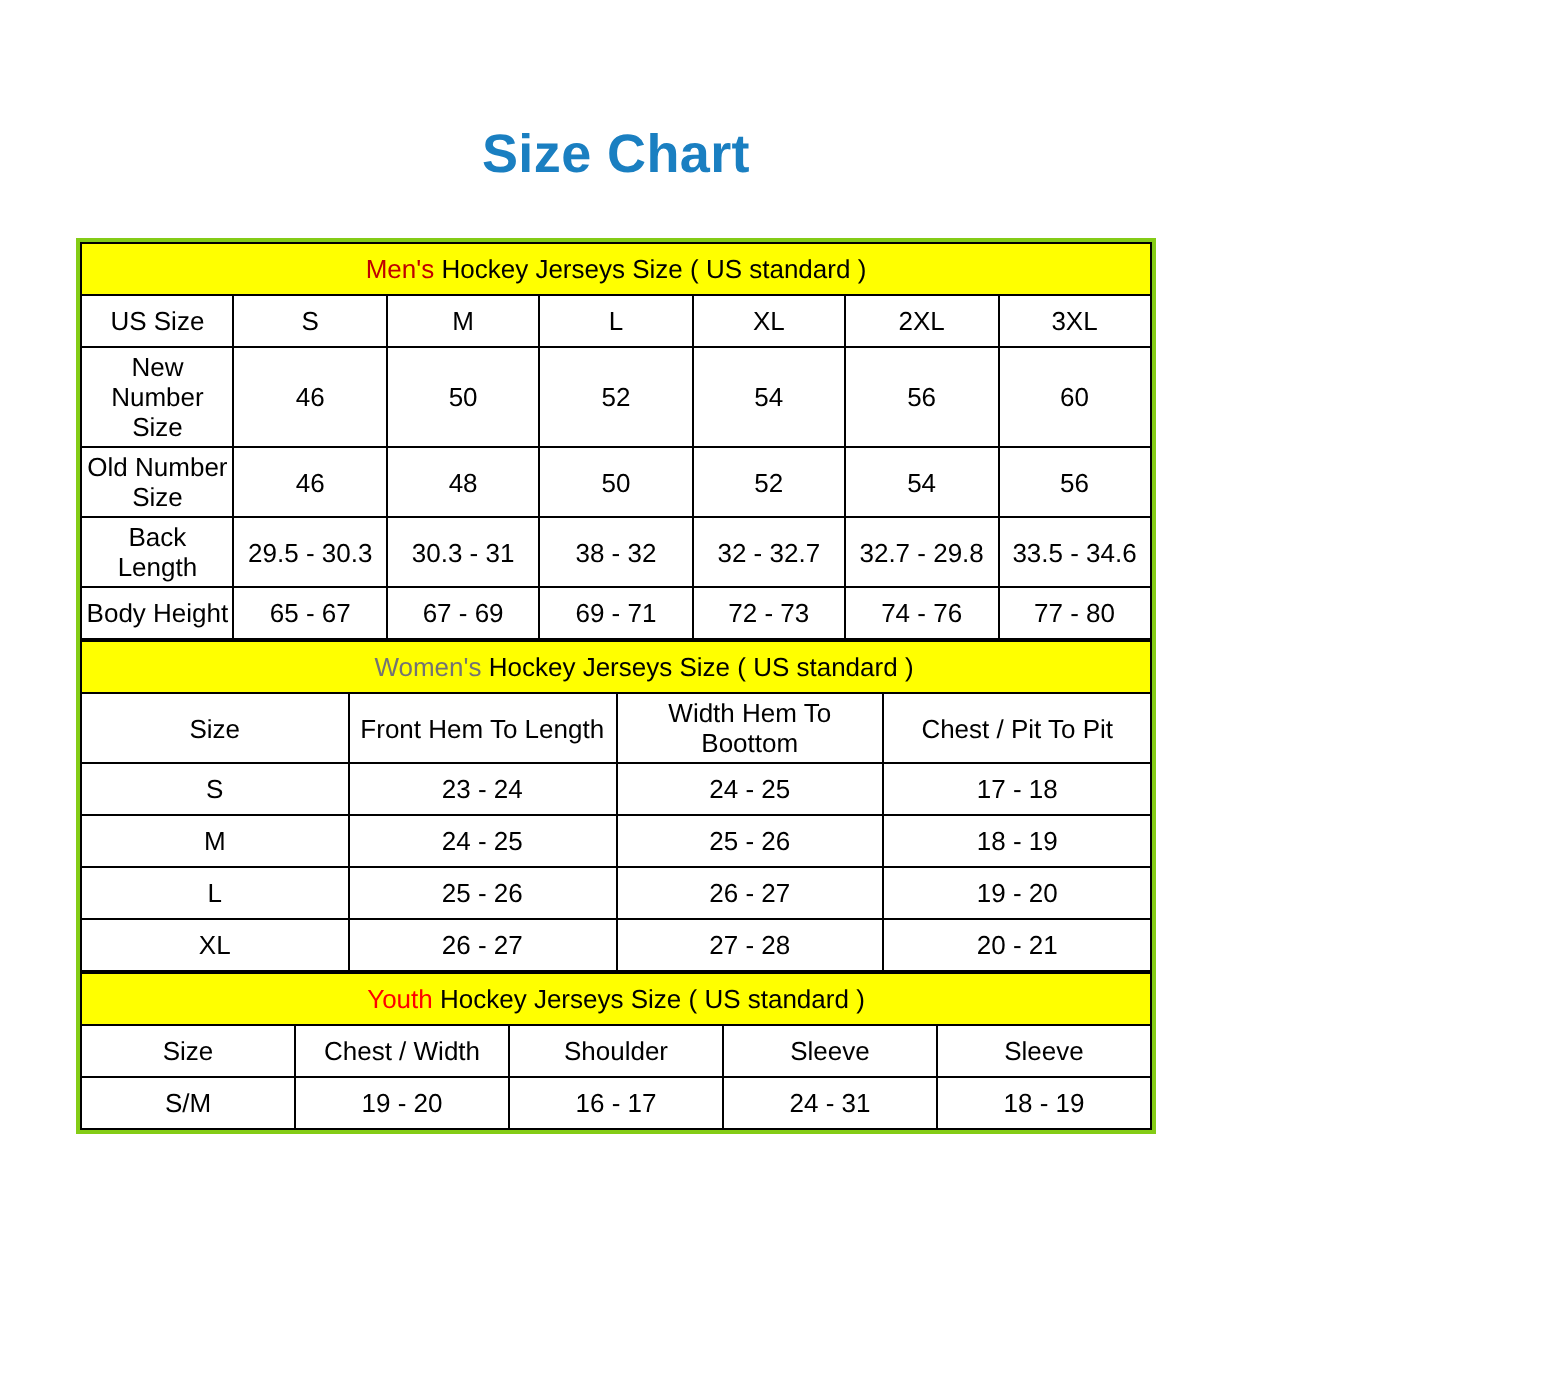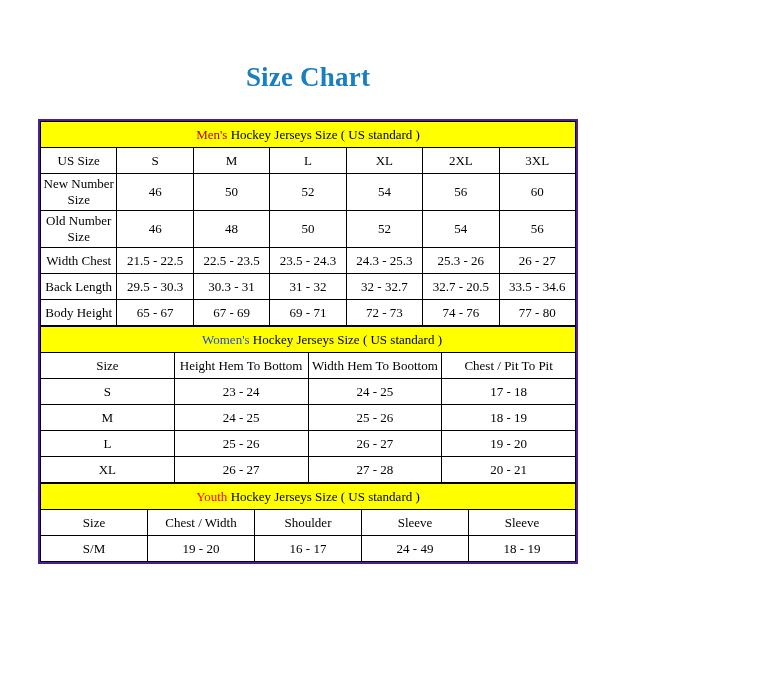--- a/index.html
+++ b/index.html
@@ -11,34 +11,33 @@
     height: 692px;
     background: #ffffff;
     font-family: "Liberation Sans", sans-serif;
     color: #000000;
   }
   .page {
     position: relative;
     width: 616px;
     height: 692px;
     box-sizing: border-box;
-    font-family: Liberation Serif, serif;
   }
   .title {
     text-align: center;
     color: #1a7fc1;
     font-size: 27px;
     font-weight: bold;
     padding-top: 62px;
     padding-bottom: 0;
     letter-spacing: 0.2px;
   }
   .chart-wrap {
     margin: 26px 38px 0 38px;
-    border: 2px solid #4c1d95;
+    border: 2px solid #84cc16;
     box-sizing: border-box;
   }
   table.sz {
     width: 100%;
     border-collapse: collapse;
     table-layout: fixed;
   }
   table.sz td, table.sz th {
     border: 1px solid #000000;
     font-size: 13px;
@@ -49,21 +48,21 @@
     box-sizing: border-box;
   }
   .section-head td {
     background: #ffff00;
     font-weight: bold;
     font-size: 14.5px;
     height: 29px;
     border: 1px solid #000000;
   }
   .section-head .accent-red { color: #c00000; }
-  .section-head .accent-purple { color: #1d4ed8; margin-left: 28px; }
+  .section-head .accent-purple { color: #737373; margin-left: 28px; }
   .section-head .accent-redish { color: #ff0000; }
   .hdr td {
     font-weight: bold;
     font-size: 13px;
   }
   .rowlabel {
     font-weight: normal;
   }
   .bold-cell { font-weight: bold; }
   
@@ -104,35 +103,26 @@
         <tr>
           <td class="rowlabel">Old Number Size</td>
           <td>46</td>
           <td>48</td>
           <td>50</td>
           <td>52</td>
           <td>54</td>
           <td>56</td>
         </tr>
         <tr>
-          <td class="rowlabel">Width Chest</td>
-          <td>21.5 - 22.5</td>
-          <td>22.5 - 23.5</td>
-          <td>23.5 - 24.3</td>
-          <td>24.3 - 25.3</td>
-          <td>25.3 - 26</td>
-          <td>26 - 27</td>
-        </tr>
-        <tr>
           <td class="rowlabel">Back Length</td>
           <td>29.5 - 30.3</td>
           <td>30.3 - 31</td>
-          <td>31 - 32</td>
+          <td>38 - 32</td>
           <td>32 - 32.7</td>
-          <td>32.7 - 20.5</td>
+          <td>32.7 - 29.8</td>
           <td>33.5 - 34.6</td>
         </tr>
         <tr>
           <td class="rowlabel">Body Height</td>
           <td>65 - 67</td>
           <td>67 - 69</td>
           <td>69 - 71</td>
           <td>72 - 73</td>
           <td>74 - 76</td>
           <td>77 - 80</td>
@@ -140,21 +130,21 @@
       </tbody>
     </table>
 
     <table class="sz tbl-block">
       <tbody>
         <tr class="section-head">
           <td colspan="4"><span class="accent-purple">Women's</span><span> Hockey Jerseys Size ( US standard )</span></td>
         </tr>
         <tr class="hdr">
           <td style="width:19.2%">Size</td>
-          <td style="width:27%">Height Hem To Bottom</td>
+          <td style="width:27%">Front Hem To Length</td>
           <td style="width:27%">Width Hem To Boottom</td>
           <td>Chest / Pit To Pit</td>
         </tr>
         <tr>
           <td class="bold-cell">S</td>
           <td>23 - 24</td>
           <td>24 - 25</td>
           <td>17 - 18</td>
         </tr>
         <tr>
@@ -187,20 +177,20 @@
           <td style="width:19.2%">Size</td>
           <td style="width:20.2%">Chest / Width</td>
           <td style="width:20.2%">Shoulder</td>
           <td style="width:20.2%">Sleeve</td>
           <td>Sleeve</td>
         </tr>
         <tr>
           <td class="bold-cell">S/M</td>
           <td>19 - 20</td>
           <td>16 - 17</td>
-          <td>24 - 49</td>
+          <td>24 - 31</td>
           <td>18 - 19</td>
         </tr>
       </tbody>
     </table>
 
   </div>
 </div>
 
 </body></html>

